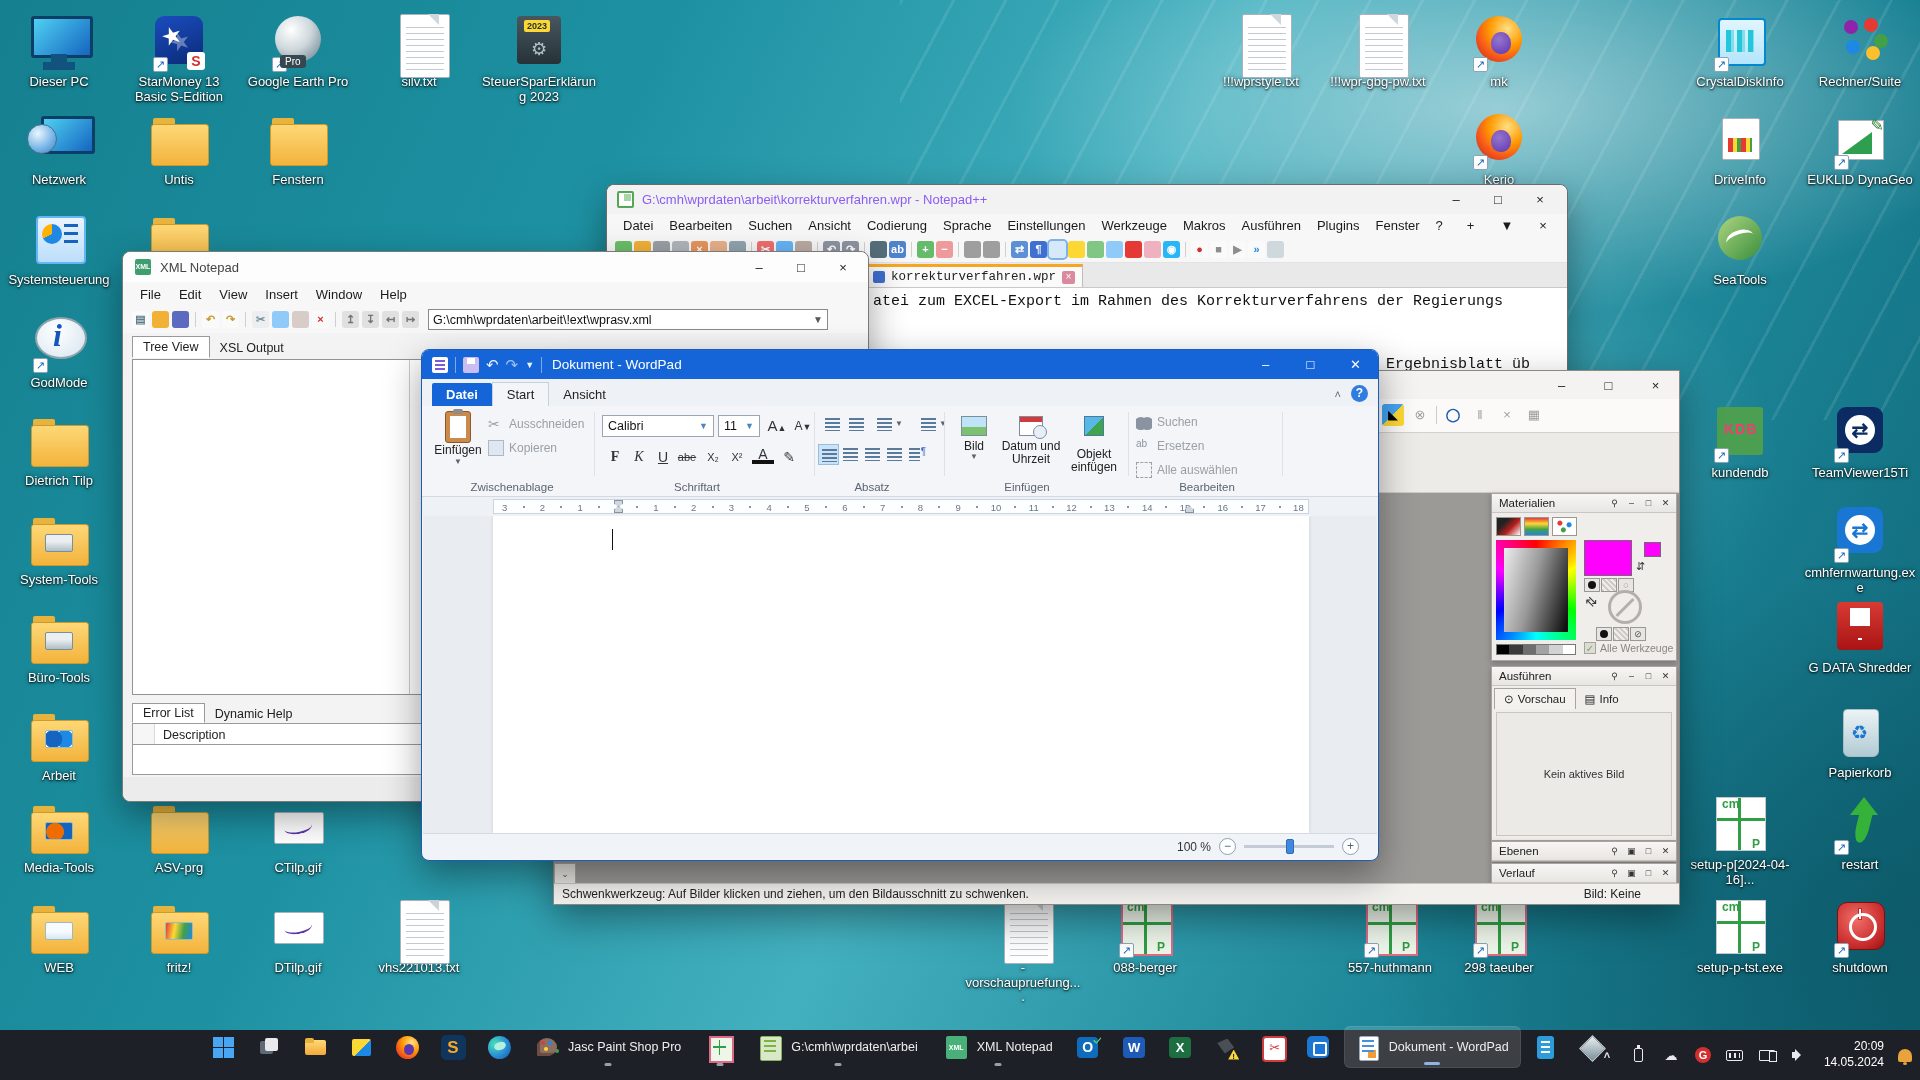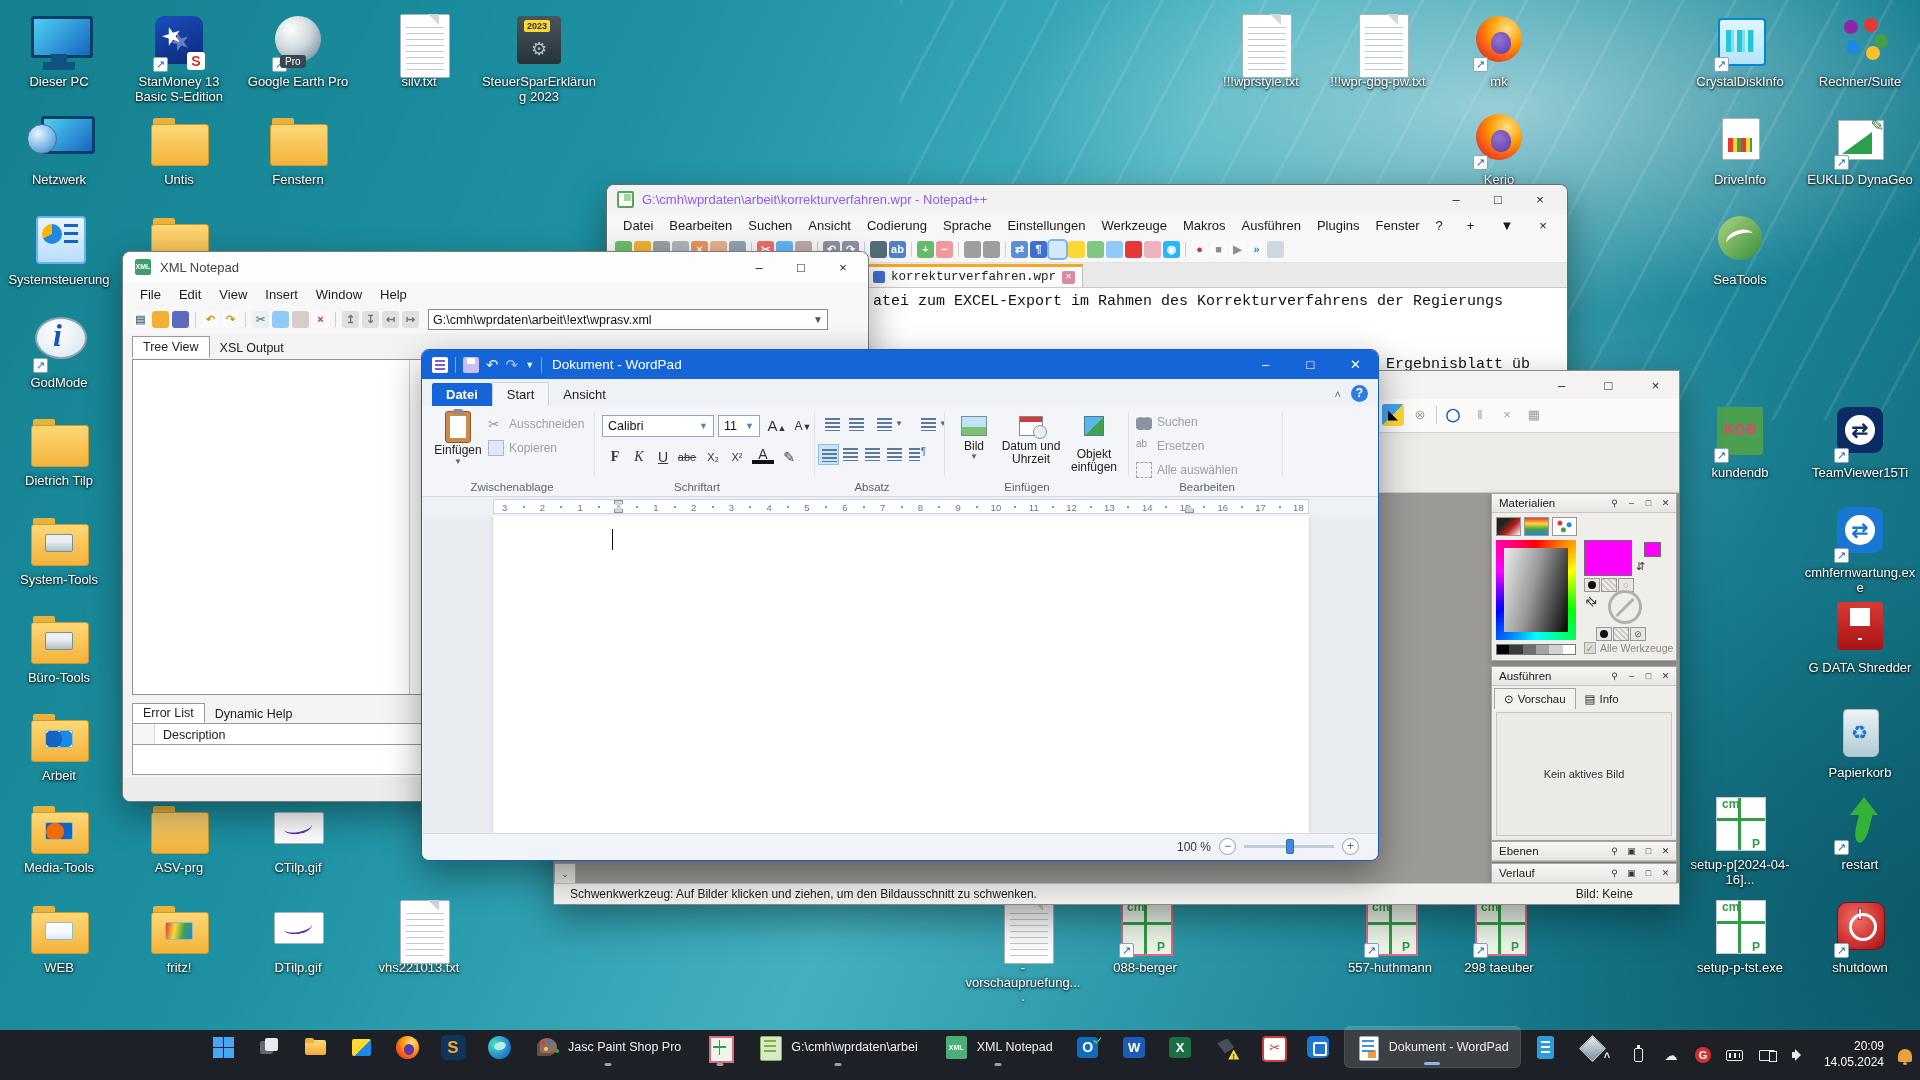--- a/index.html
+++ b/index.html
@@ -168,21 +168,21 @@
   .mat-cell.tex { background:repeating-linear-gradient(45deg,#cfcdc9 0 2px,#f0eeea 2px 4px); }
   .mat-null { position:absolute; left:116px; top:96px; width:34px; height:34px; border:3px solid #b3b0ab; border-radius:50%; color:#b3b0ab; font-size:22px; line-height:28px; text-align:center; }
   .mat-null::after { content:""; position:absolute; left:2px; top:13px; width:24px; height:3px; background:#b3b0ab; transform:rotate(-45deg); }
   .mat-arrows { position:absolute; left:94px; top:100px; font-size:13px; color:#333; transform:rotate(45deg); }
   .mat-check { position:absolute; left:92px; top:148px; display:flex; align-items:center; gap:4px; font-size:10.5px; color:#8a8783; }
   .mat-check .box { width:12px; height:12px; background:#dddbd7; border:1px solid #a8a5a0; color:#6fae3e; font-size:10px; line-height:11px; text-align:center; }
   .ov-tabs { position:absolute; left:2px; top:21px; display:flex; }
   .ov-tab { display:flex; align-items:center; gap:4px; font-size:11.5px; color:#222; padding:3px 9px; }
   .ov-tab.active { background:#f4f2ee; border:1px solid #a8a5a0; border-bottom:none; }
   .ov-body { position:absolute; left:4px; top:45px; right:4px; bottom:4px; background:#eceae6; border:1px solid #c9c6c1; display:flex; align-items:center; justify-content:center; font-size:11px; color:#333; }
-  .psp-status { position:absolute; left:0; right:0; bottom:0; height:21px; background:#f2f0ed; border-top:1px solid #c9c6c1; display:flex; align-items:center; font-size:12px; color:#222; padding:0 16px; }
+  .psp-status { position:absolute; left:0; right:0; bottom:0; height:21px; background:#f2f0ed; border-top:1px solid #c9c6c1; display:flex; align-items:center; font-size:12px; color:#222; padding:0 8px; }
   .psp-scrollstub { position:absolute; left:0px; top:492px; width:22px; height:21px; background:#e8e6e2; border:1px solid #aaa7a2; font-size:9px; color:#555; text-align:center; line-height:20px; }
 
   
   #wordpad { left:421px; top:349px; width:958px; height:512px; background:#f3f5f8; border:1px solid #1b5cb8; border-radius:8px; z-index:40; }
   .wp-title { height:29px; background:#1565d8; border-radius:7px 7px 0 0; display:flex; align-items:center; color:#fff; padding-left:10px; }
   .wp-qat { display:flex; align-items:center; gap:7px; }
   .wp-qat .qsep { width:1px; height:16px; background:rgba(255,255,255,.45); }
   .wp-qicon { width:16px; height:16px; position:relative; }
   .q-doc { background:#fff; border-radius:2px; }
   .q-doc::after { content:""; position:absolute; left:3px; top:3px; width:10px; height:10px; background:repeating-linear-gradient(#7b5cd6 0 2px, #fff 2px 4px); }

